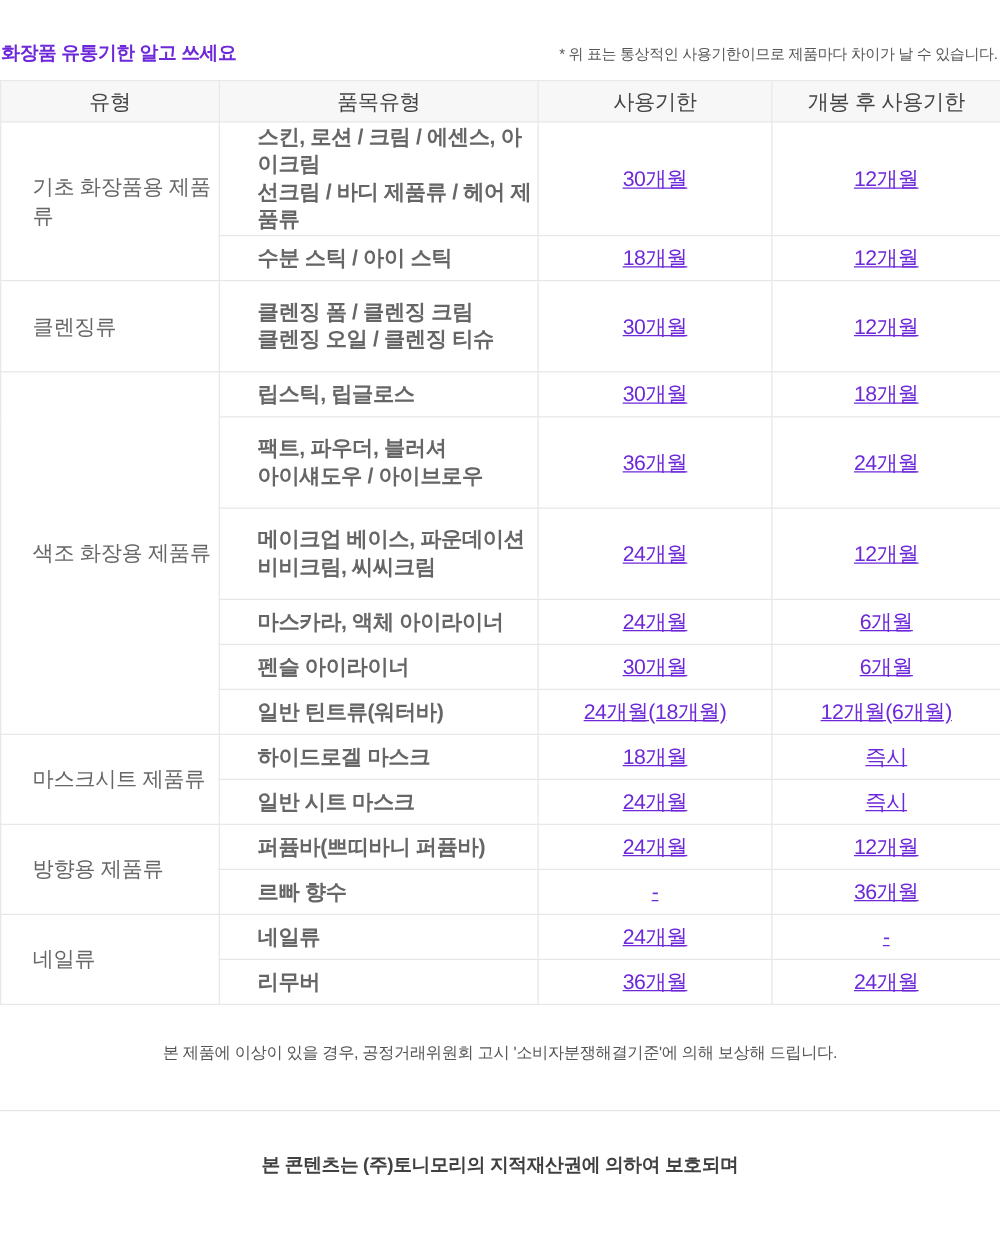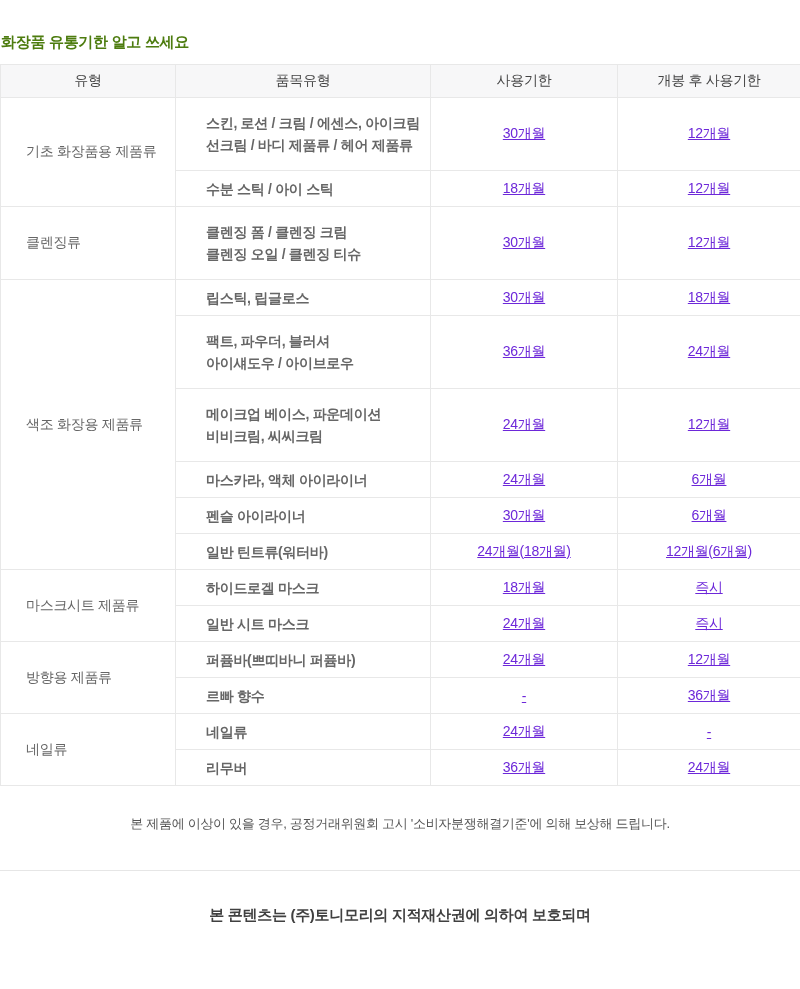--- a/index.html
+++ b/index.html
@@ -15,37 +15,37 @@
   }
   .header-row {
     display: flex;
     justify-content: space-between;
     align-items: baseline;
     padding: 0 2px 0 1px;
   }
   .page-title {
     font-size: 15px;
     font-weight: bold;
-    color: #4d7c0f;
+    color: #6d28d9;
     letter-spacing: -0.3px;
   }
   .table-note {
     font-size: 12px;
     color: #555555;
     letter-spacing: -0.3px;
   }
   table.expiry-table {
     width: 800px;
     margin-top: 12px;
     border-collapse: collapse;
     table-layout: fixed;
   }
   .expiry-table th, .expiry-table td {
     border: 1px solid #e8e8e8;
-    font-size: 14px;
+    font-size: 17px;
     letter-spacing: -0.3px;
   }
   .expiry-table thead th {
     height: 33px;
     background: #f7f7f8;
     color: #444444;
     font-weight: normal;
     text-align: center;
   }
   .expiry-table tbody tr.single { height: 36px; }
@@ -90,20 +90,21 @@
     color: #404040;
     letter-spacing: -0.3px;
   }
   .copyright .line { line-height: 28px; }
 </style>
 </head>
 <body>
 
 <div class="header-row">
   <div class="page-title">화장품 유통기한 알고 쓰세요</div>
+  <div class="table-note">* 위 표는 통상적인 사용기한이므로 제품마다 차이가 날 수 있습니다.</div>
 </div>
 
 <table class="expiry-table">
   <colgroup>
       <col style="width: 175px;">
       <col style="width: 255px;">
       <col style="width: 187px;">
       <col style="width: 183px;">
     </colgroup>
   <thead>

